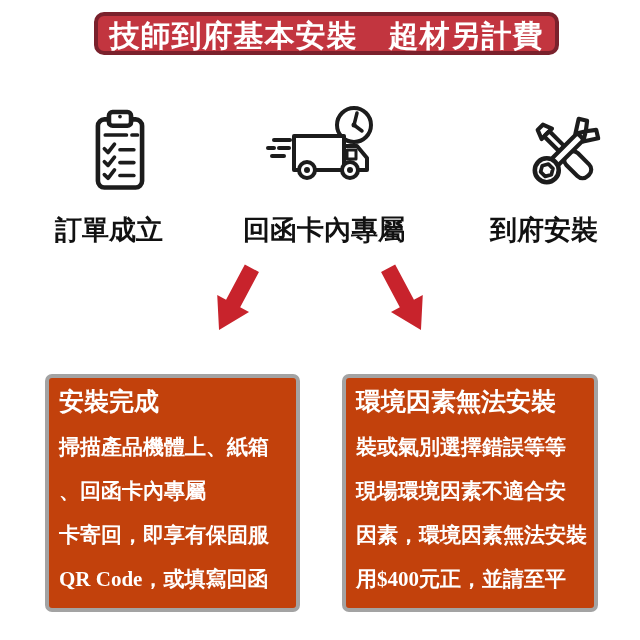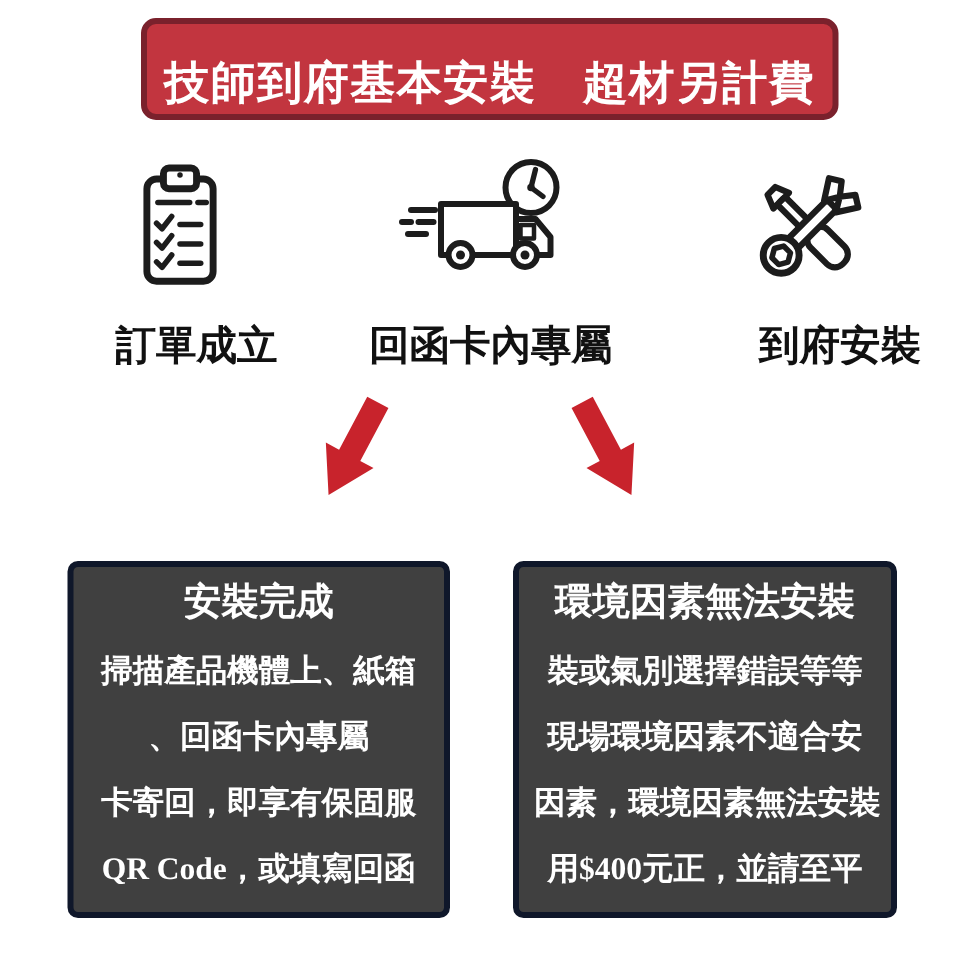--- a/index.html
+++ b/index.html
@@ -5,50 +5,50 @@
   html,body{margin:0;padding:0;}
   body{
     width:640px;height:640px;background:#ffffff;
     font-family:"Liberation Sans",sans-serif;
     position:relative;overflow:hidden;
   }
   .stage{position:absolute;left:0;top:0;width:640px;height:640px;}
 
   
   .banner{
-    position:absolute;left:94px;top:12px;width:465px;height:68px;
+    position:absolute;left:94px;top:12px;width:465px;height:43px;
     box-sizing:border-box;border:4px solid #7a212c;border-radius:10px;
-    background:#c2353f;display:flex;align-items:flex-end;justify-content:center;
+    background:#c2353f;display:flex;align-items:flex-start;justify-content:center;
   }
   .banner-text{
     color:#ffffff;font-size:30px;font-weight:bold;letter-spacing:1px;
     white-space:nowrap;
   }
 
   
-  .step{position:absolute;top:102px;text-align:right;}
+  .step{position:absolute;top:102px;text-align:left;}
   .step-1{left:55px;width:130px;}
   .step-2{left:243px;width:165px;}
-  .step-3{left:464px;width:150px;}
+  .step-3{left:490px;width:150px;}
   .step-icon-wrap{height:100px;display:flex;align-items:center;justify-content:center;}
   .step-label{
     margin-top:10px;font-size:27px;font-weight:bold;color:#111111;
     white-space:nowrap;
   }
 
   
   .arrow-svg{position:absolute;width:70px;height:80px;}
   .arrow-left{left:200px;top:260px;}
   .arrow-right{left:370px;top:260px;}
 
   
   .result-box{
     position:absolute;top:374px;height:238px;box-sizing:border-box;
-    border:4px solid #0f172a;border-radius:7px;background:#404040;
-    padding:9px 10px 0 10px;text-align:center;
+    border:4px solid #a3a3a3;border-radius:7px;background:#c2410c;
+    padding:9px 10px 0 10px;text-align:left;
     font-family:"Liberation Serif",serif;
   }
   .result-left{left:45px;width:255px;}
   .result-right{left:342px;width:256px;}
   .result-title{
     color:#ffffff;font-size:25px;font-weight:bold;line-height:30px;
     white-space:nowrap;
   }
   .result-body{margin-top:12px;}
   .result-line{

